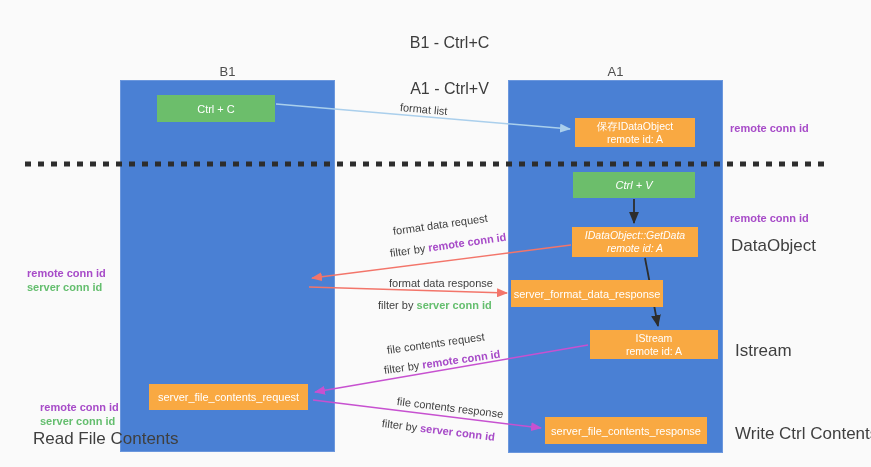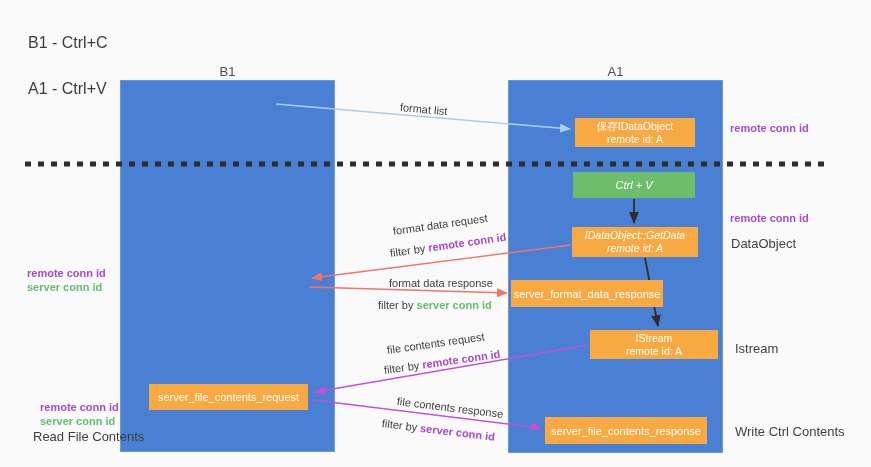--- a/index.html
+++ b/index.html
@@ -3,21 +3,21 @@
 <meta charset="utf-8">
 <style>
   * { margin:0; padding:0; box-sizing:border-box; }
   html,body { font-family:"Liberation Sans", sans-serif; }
   .stage {
     position:relative; width:871px; height:467px;
     background:#fafafa; overflow:hidden;
   }
   .abs { position:absolute; }
   .title {
-    left:0; right:0; top:8px; 
+    left:0; right:0; top:8px; text-align:center;
     font-size:16px; line-height:23px; color:#3c3c3c; padding-left:28px;
     white-space:pre-line;
   }
   .lane-header {
     top:51px; text-align:center; font-size:13px; line-height:14px; color:#4d4d4d;
     white-space:pre-line;
   }
   .lane {
     top:80px; width:215px; background:#4a80d4; border:1px solid #6b97dd;
   }
@@ -29,21 +29,21 @@
   .node-orange { background:#f9a942; font-size:11px; }
   .two-line { font-size:10.5px; line-height:13px; }
   .edge-label {
     font-size:11px; color:#3f3f3f; white-space:nowrap; transform-origin:left center;
   }
   .rot-up { transform:rotate(-8deg); }
   .rot-dn { transform:rotate(7deg); }
   .rot-up5 { transform:rotate(5deg); }
   .kw-purple { color:#a74bc8; font-weight:bold; }
   .kw-green { color:#64be6e; font-weight:bold; }
-  .side-label { font-size:13px; color:#3f3f3f; white-space:nowrap; }
+  .side-label { font-size:17px; color:#3f3f3f; white-space:nowrap; }
   .side-kw { font-size:11px; font-weight:bold; white-space:nowrap; }
   svg.overlay { position:absolute; left:0; top:0; pointer-events:none; }
 </style>
 </head>
 <body>
 
 <div class="stage">
 
   <div class="abs title">
     <span>B1 - Ctrl+C</span><br>
@@ -80,20 +80,23 @@
     <line x1="25" y1="164" x2="831" y2="164" stroke="#2d2d2d" stroke-width="5" stroke-dasharray="6 7"></line>
     <line x1="276" y1="104" x2="570" y2="129" stroke="#aacfec" stroke-width="1.5" marker-end="url(#m-blue)"></line>
     <line x1="634" y1="199" x2="634" y2="223" stroke="#2d2d2d" stroke-width="1.8" marker-end="url(#m-blk)"></line>
     <line x1="571" y1="245" x2="312" y2="278" stroke="#f3756a" stroke-width="1.4" marker-end="url(#m-red)"></line>
     <line x1="309" y1="287" x2="507" y2="293" stroke="#f3756a" stroke-width="1.4" marker-end="url(#m-red)"></line>
     <line x1="645" y1="258" x2="658" y2="326" stroke="#2d2d2d" stroke-width="1.8" marker-end="url(#m-blk)"></line>
     <line x1="588" y1="345" x2="315" y2="392" stroke="#c751d0" stroke-width="1.5" marker-end="url(#m-mag)"></line>
     <line x1="313" y1="400" x2="541" y2="428" stroke="#c751d0" stroke-width="1.5" marker-end="url(#m-mag)"></line>
   </svg>
 
+  <div class="abs node node-green" style="left:157px; top:95px; width:118px; height:27px;">
+    <span>Ctrl + C</span>
+  </div>
   <div class="abs node node-orange" style="left:149px; top:384px; width:159px; height:26px;">
     <span>server_file_contents_request</span>
   </div>
 
   <div class="abs node node-orange two-line" style="left:575px; top:118px; width:120px; height:29px;">
     <span>保存IDataObject</span>
     <span>remote id: A</span>
   </div>
   <div class="abs node node-green" style="left:573px; top:172px; width:122px; height:26px;font-style:italic;">
     <span>Ctrl + V</span>

